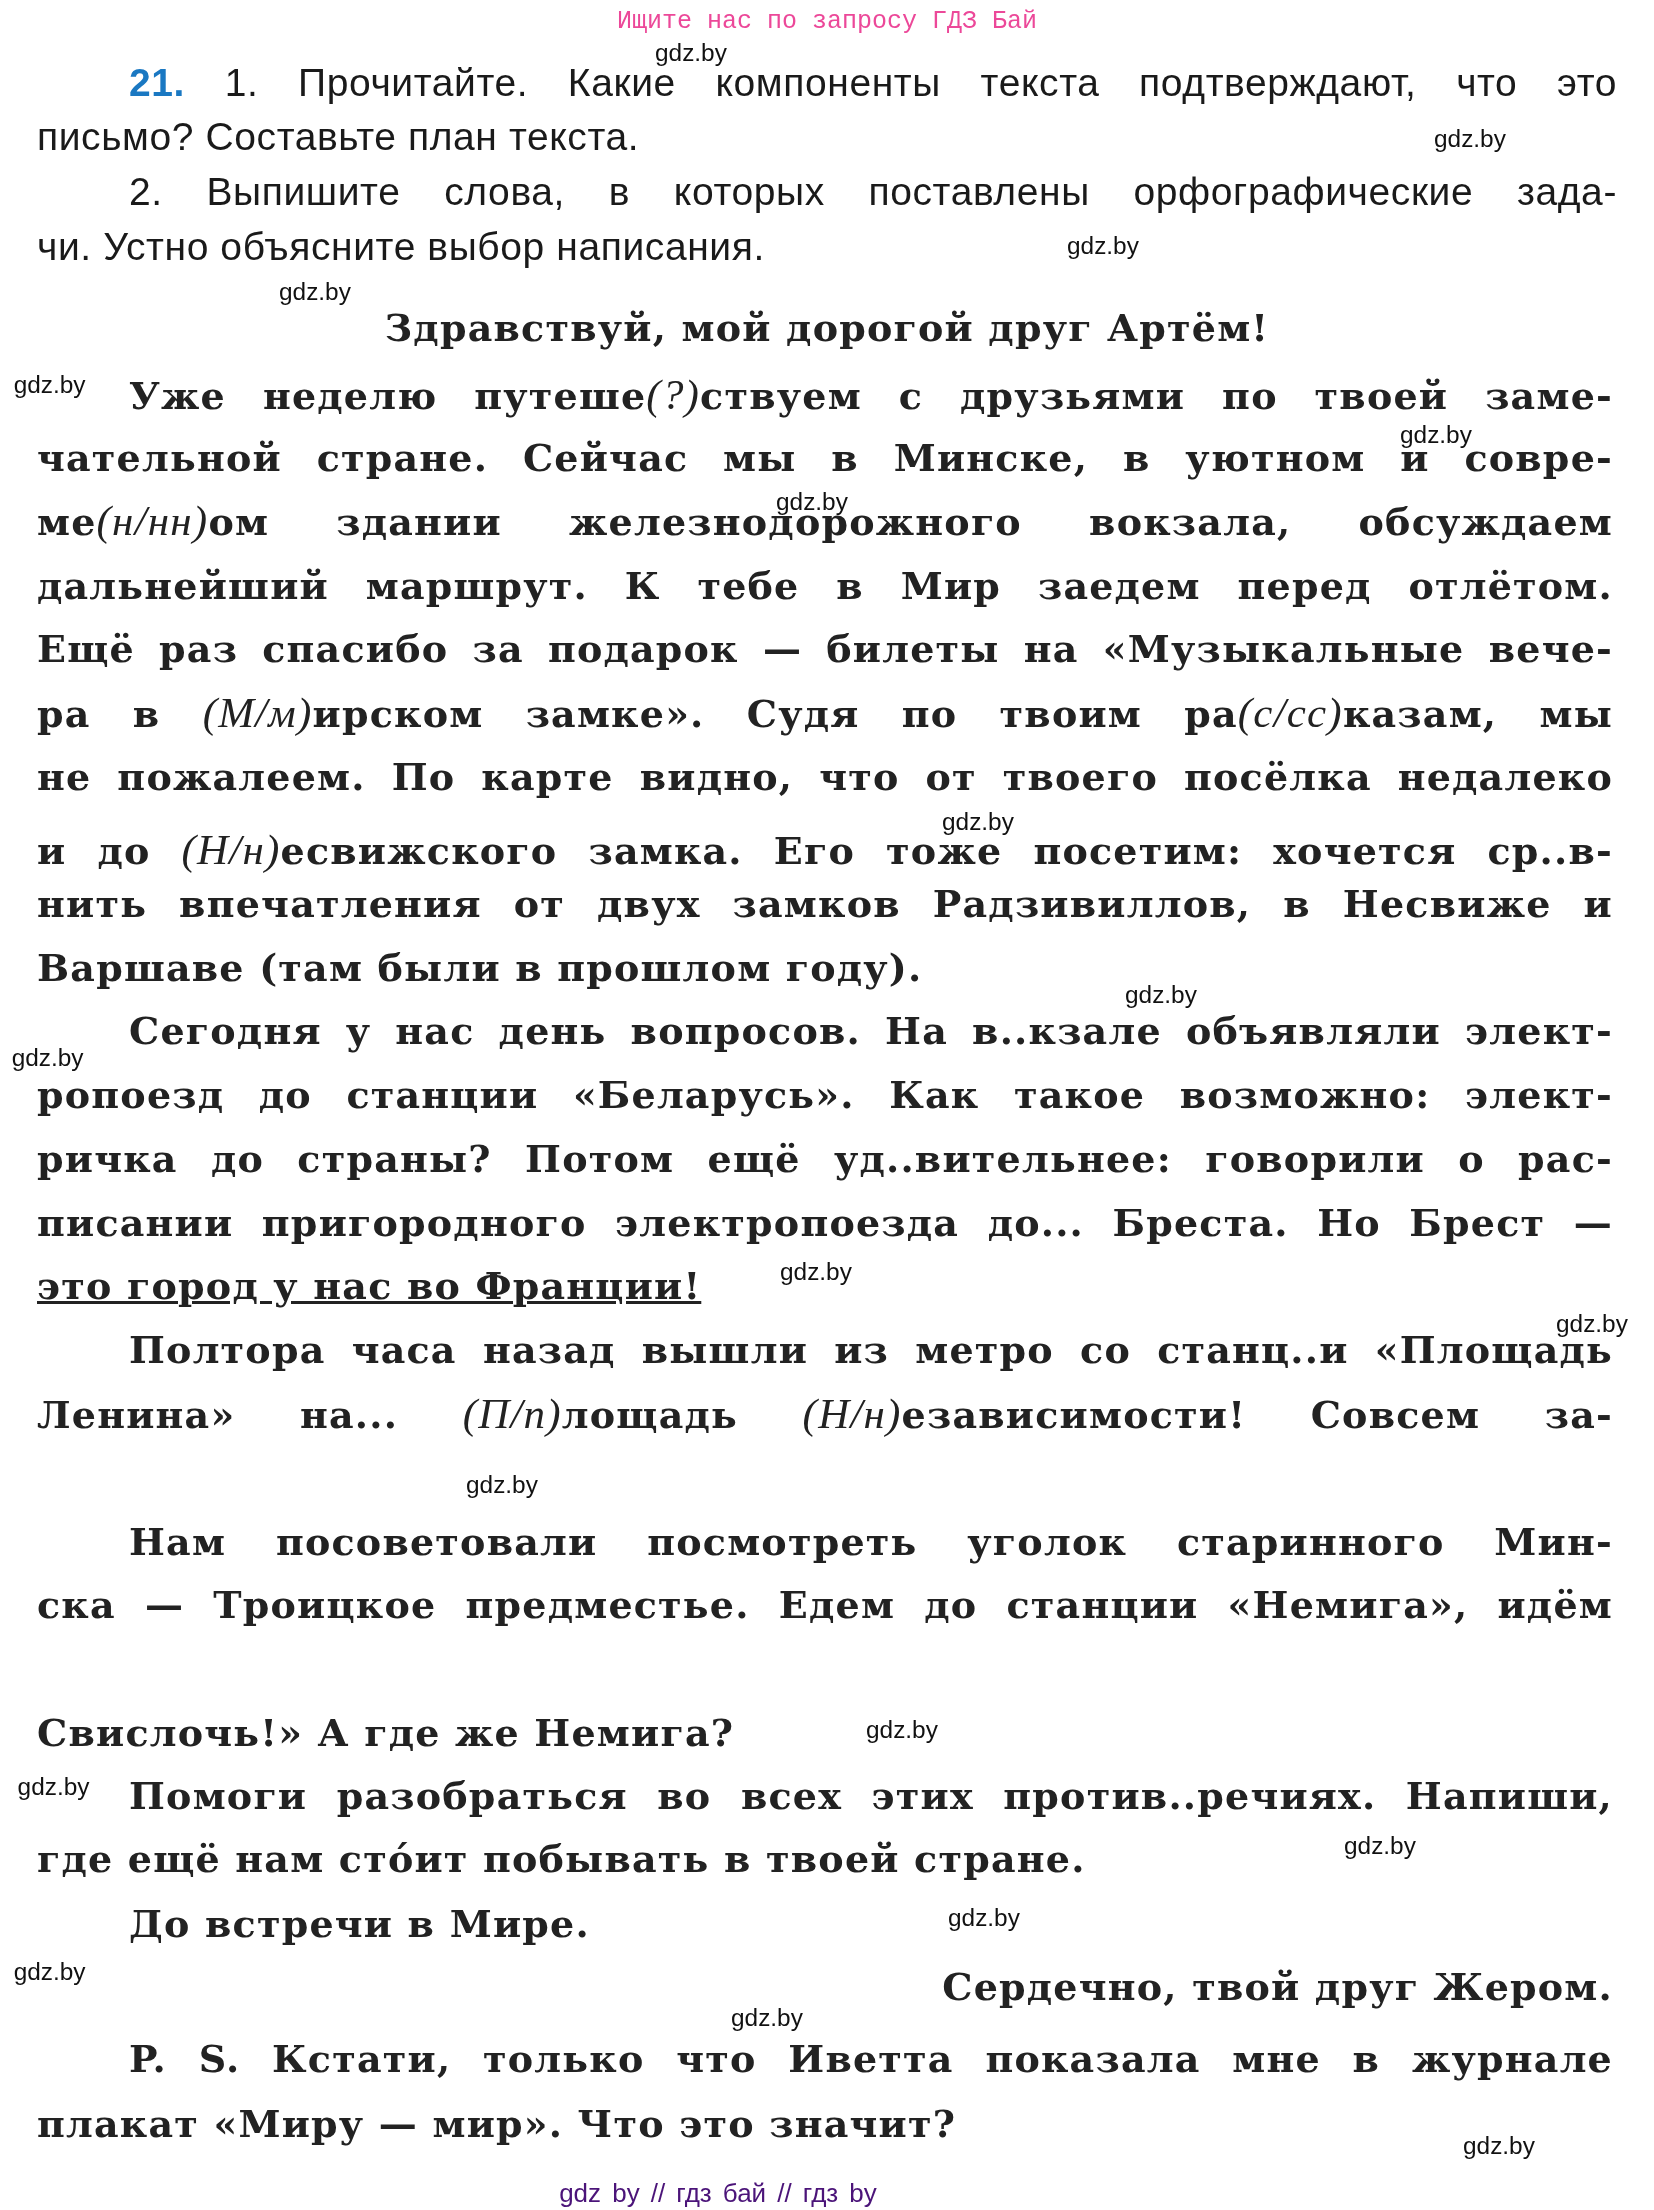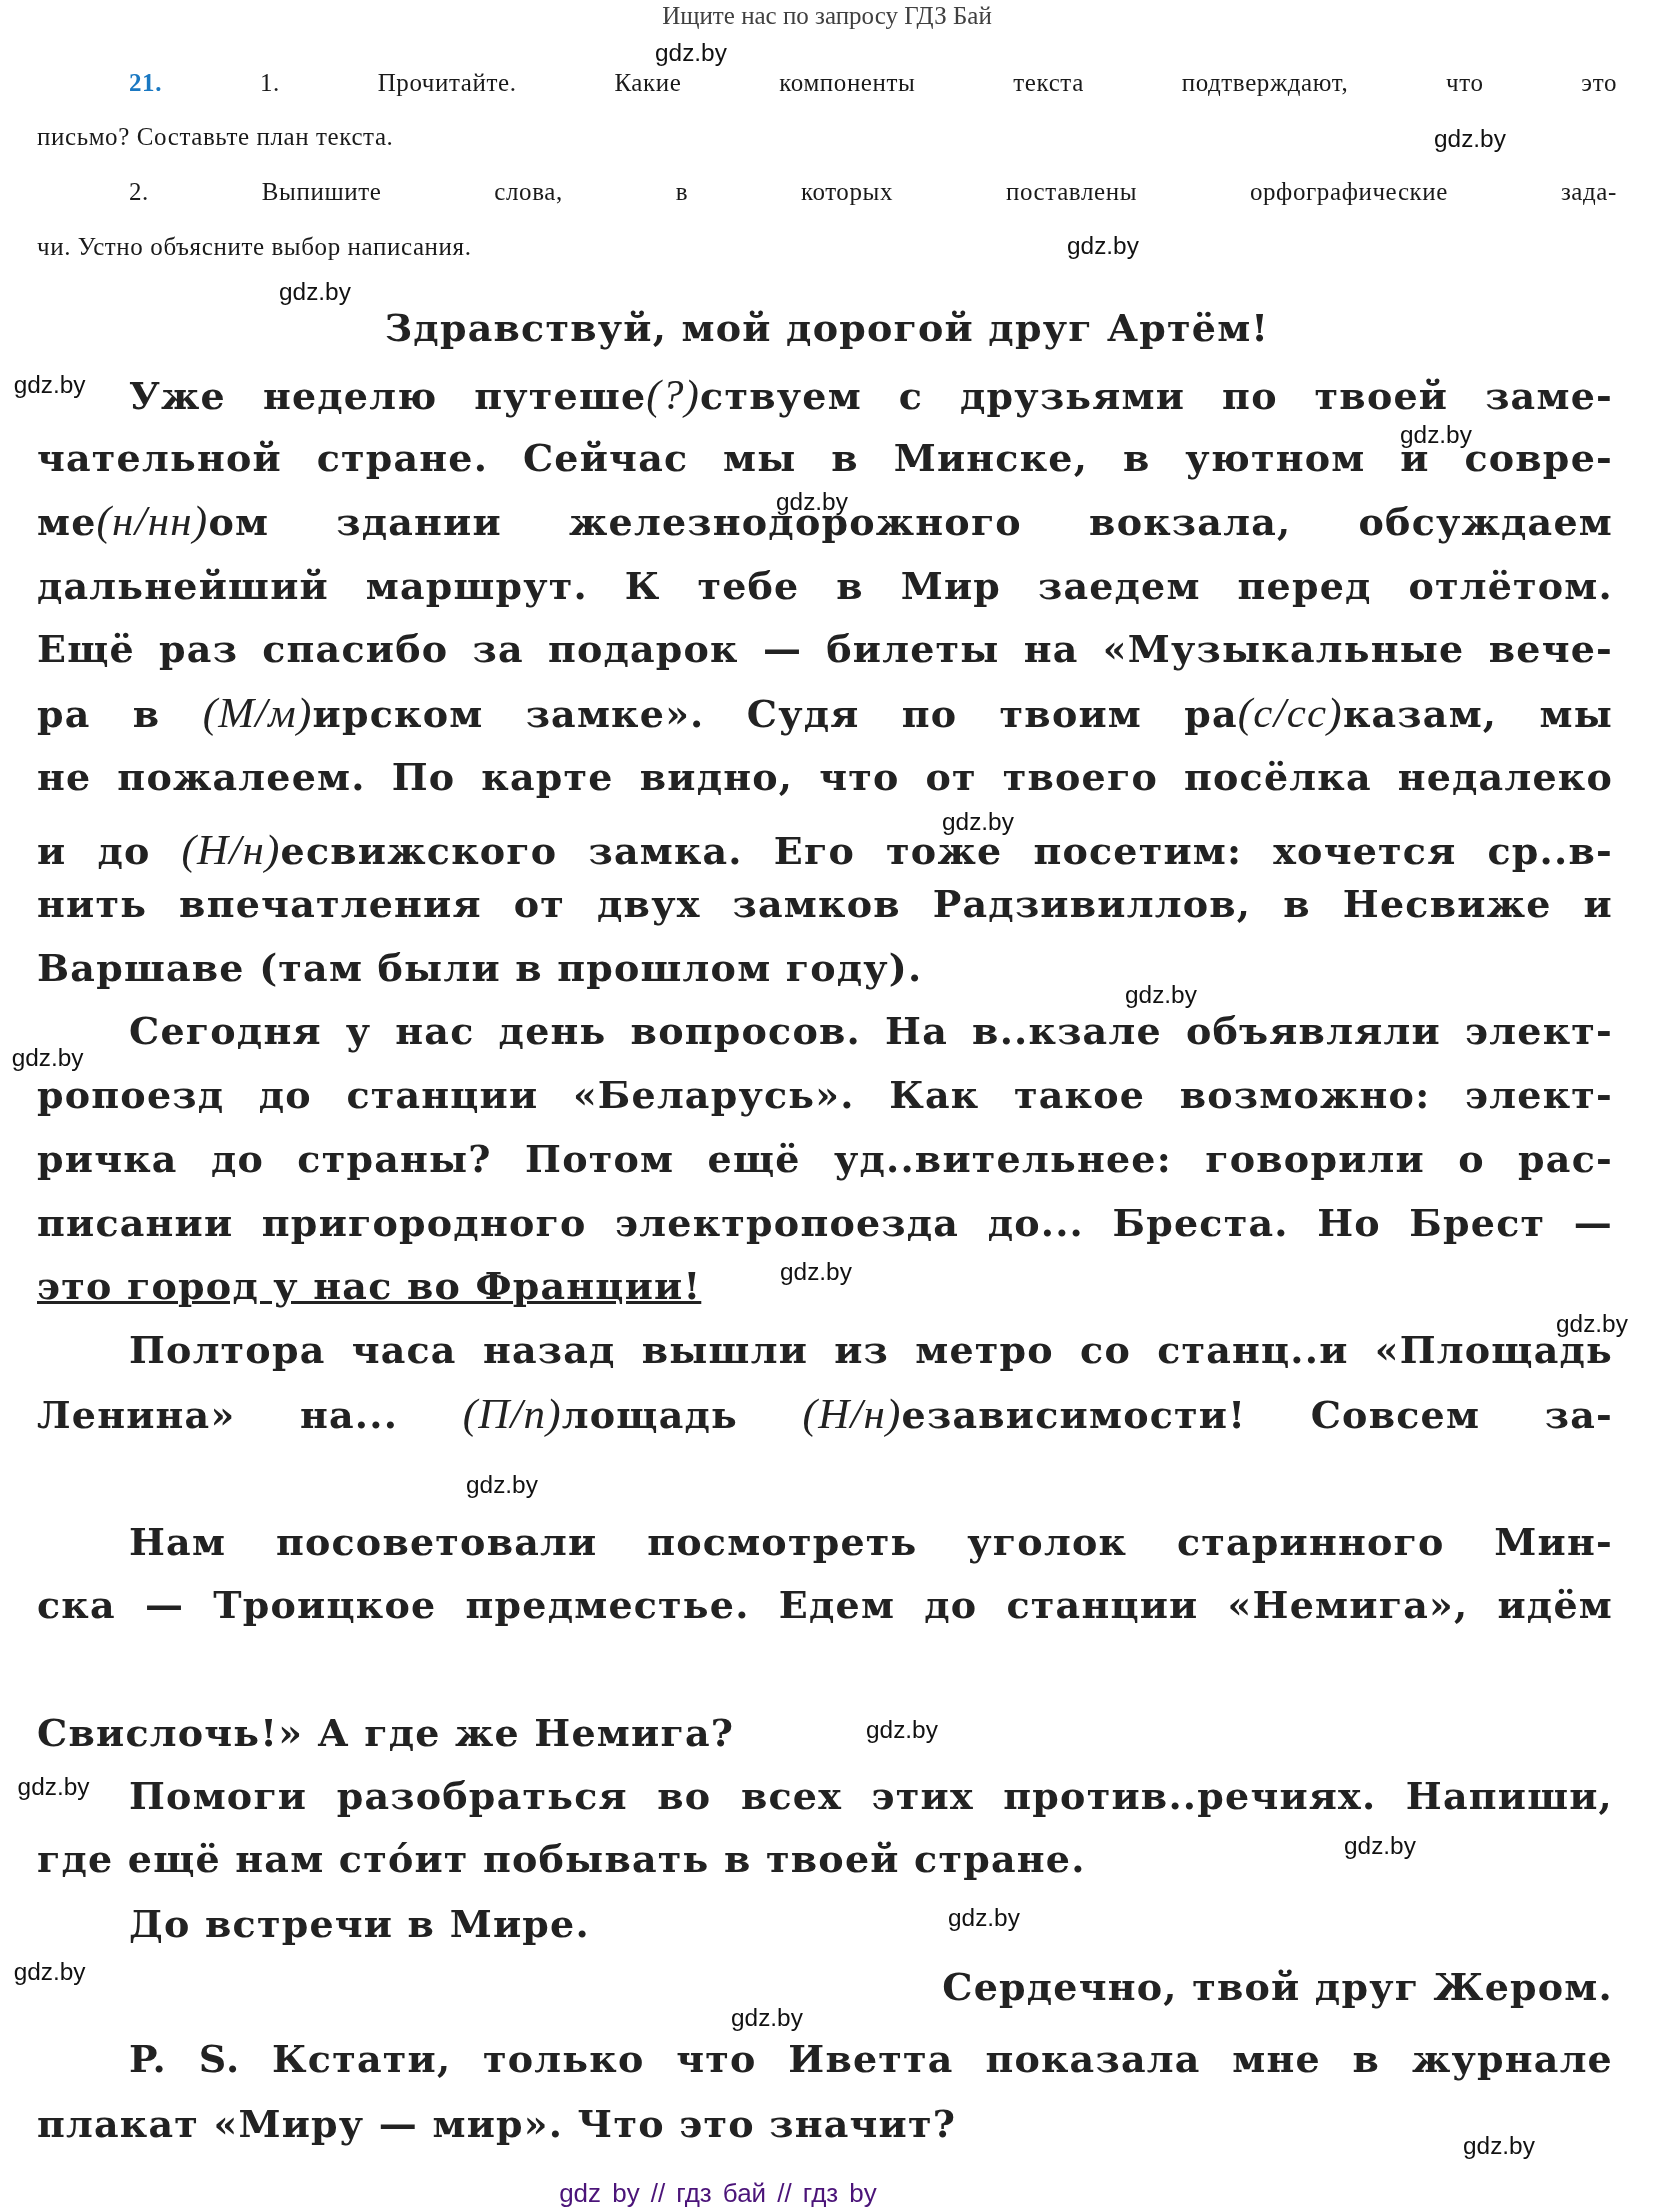--- a/index.html
+++ b/index.html
@@ -1,37 +1,37 @@
 <!DOCTYPE html>
 <html><head>
 <meta charset="utf-8">
 <style>
   html, body { margin: 0; padding: 0; background: #ffffff; }
   body { width: 1654px; height: 2211px; position: relative; overflow: hidden; }
   .page { position: absolute; left: 0; top: 0; width: 1654px; height: 2211px; }
   .header-note {
-    position: absolute; left: 0; width: 1654px; top: 0; height: 31px;
-    text-align: center; color: #404040;
-    font-family: Liberation Serif, serif; font-size: 25px; line-height: 31px;
+    position: absolute; left: 0; width: 1654px; top: 6px; height: 31px;
+    text-align: center; color: #ec4899;
+    font-family: Liberation Mono, monospace; font-size: 25px; line-height: 31px;
   }
   .footer-note {
     position: absolute; left: 0; width: 1436px; top: 2177px; height: 33px;
     text-align: center; color: #4b1479;
     font-family: "Liberation Sans", sans-serif; font-size: 26px; line-height: 33px;
     word-spacing: 3.9px;
   }
   .ln {
     position: absolute; height: 59px; white-space: nowrap; color: #1a1a1a;
     text-align: justify; text-align-last: justify;
   }
   .ln.left { text-align: left; text-align-last: left; }
   .ln.right { text-align: right; text-align-last: right; }
   .ln.center { text-align: center; text-align-last: center; }
   .sans {
-    font-family: Liberation Serif, serif; font-size: 25px; line-height: 47px;
+    font-family: Liberation Sans, sans-serif; font-size: 39px; line-height: 47px;
     letter-spacing: 0.6px;
   }
   .serif {
     font-family: "DejaVu Serif", serif; font-size: 38px; line-height: 51px;
     letter-spacing: 1.2px; font-weight: bold; color: #222222;
   }
   .num { color: #1a78c2; font-weight: bold; }
   .it { font-style: italic; font-weight: normal; font-family: "Liberation Serif", serif; font-size: 43px; }
   .wm {
     position: absolute; font-family: "Liberation Sans", sans-serif; font-size: 24.4px;

